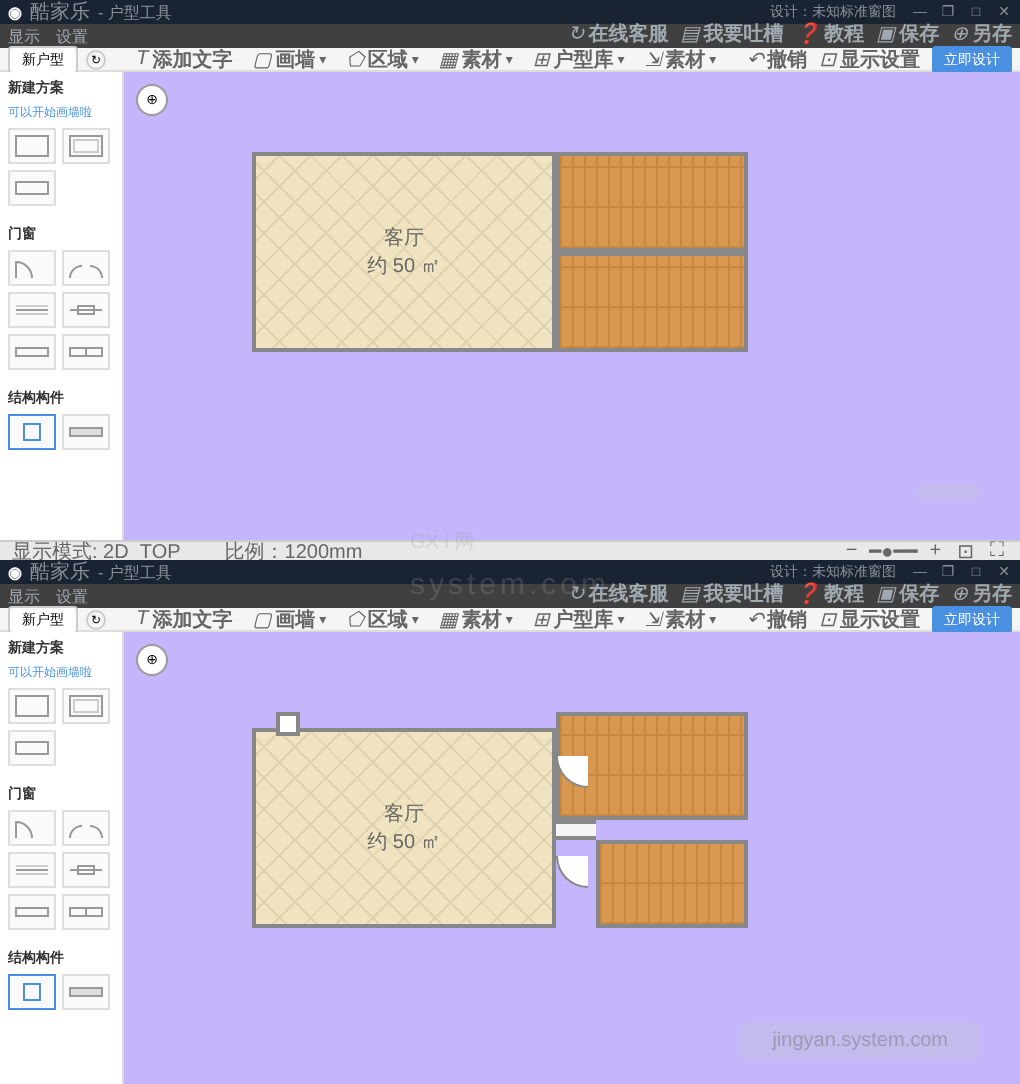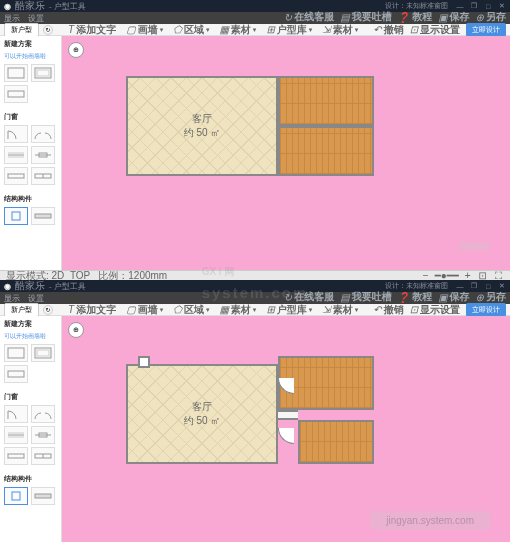--- a/index.html
+++ b/index.html
@@ -26,32 +26,32 @@
 .toolbar .tool-btn{font-size:7px;color:#666;cursor:pointer}
 .toolbar .primary-btn{background:#4a90e2;color:#fff;padding:2px 6px;border-radius:2px;font-size:7px;cursor:pointer}
 .workspace{display:flex;height:234px;background:#f0f0f0;position:relative}
 .sidebar{width:62px;background:#fff;border-right:1px solid #ddd;overflow:hidden}
 .sidebar .section-title{font-size:7px;color:#333;padding:3px 4px;font-weight:bold}
 .sidebar .section-sub{font-size:6px;color:#4a90e2;padding:0 4px 3px}
 .sidebar .items{display:flex;flex-wrap:wrap;gap:3px;padding:0 4px 6px}
 .sidebar .item{width:24px;height:18px;border:1px solid #ddd;background:#fafafa;cursor:pointer;display:flex;align-items:center;justify-content:center}
 .sidebar .item.selected{border:1px solid #4a90e2}
 .sidebar .item svg{width:20px;height:14px}
-.canvas{flex:1;position:relative;background:#f9a8d4}
+.canvas{flex:1;position:relative;background:#c4b5fd}
 .compass{position:absolute;top:6px;left:6px;width:16px;height:16px;border-radius:50%;border:1px solid #999;background:#fff;display:flex;align-items:center;justify-content:center;font-size:7px}
 .floorplan{position:absolute}
 .room{position:absolute;border:2px solid #888}
 .room.tile{background:#f0e4c0;background-image:repeating-linear-gradient(45deg,transparent,transparent 10px,#e0d4b0 10px,#e0d4b0 11px),repeating-linear-gradient(-45deg,transparent,transparent 10px,#e0d4b0 10px,#e0d4b0 11px)}
 .room.wood{background:#d89850;background-image:repeating-linear-gradient(90deg,#c88840,#c88840 1px,transparent 1px,transparent 6px),repeating-linear-gradient(0deg,#c88840,#c88840 1px,transparent 1px,transparent 20px)}
 .room-label{position:absolute;font-size:6px;color:#666;text-align:center}
 .door-arc{position:absolute;border:1px solid #888;border-radius:0 0 0 100%;border-right:none;border-top:none;background:#fff}
-.watermark{position:absolute;top:50%;left:50%;transform:translate(-50%,-50%);font-size:40px;color:rgba(150,150,150,0.25);font-weight:bold;pointer-events:none;white-space:nowrap;z-index:10}
+.watermark{position:absolute;top:50%;left:50%;transform:translate(-50%,-50%);font-size:40px;color:rgba(150,150,150,0.25);font-weight:normal;pointer-events:none;white-space:nowrap;z-index:10}
 .watermark .sub{font-size:15px;display:block;text-align:center;letter-spacing:2px}
 .placeholder-tag{position:absolute;right:20px;bottom:20px;background:rgba(200,200,200,0.3);padding:4px 16px;border-radius:4px;font-size:10px;color:rgba(100,100,100,0.4)}
-.statusbar{height:10px;background:#e8e8e8;border-top:1px solid #ccc;display:flex;align-items:center;padding:0 6px;color:#666;font-size:7px;gap:8px}
+.statusbar{height:10px;background:#e8e8e8;border-top:1px solid #ccc;display:flex;align-items:center;padding:0 6px;color:#666;font-size:7px;gap:22px}
 .statusbar .spacer{flex:1}
 .statusbar .zoom-controls{display:flex;gap:4px;align-items:center}
 .statusbar .zoom-btn{cursor:pointer;padding:0 2px}
 </style>
 </head>
 <body>
 
 <div class="instance">
   <div class="titlebar">
     <span class="logo">◉</span>

